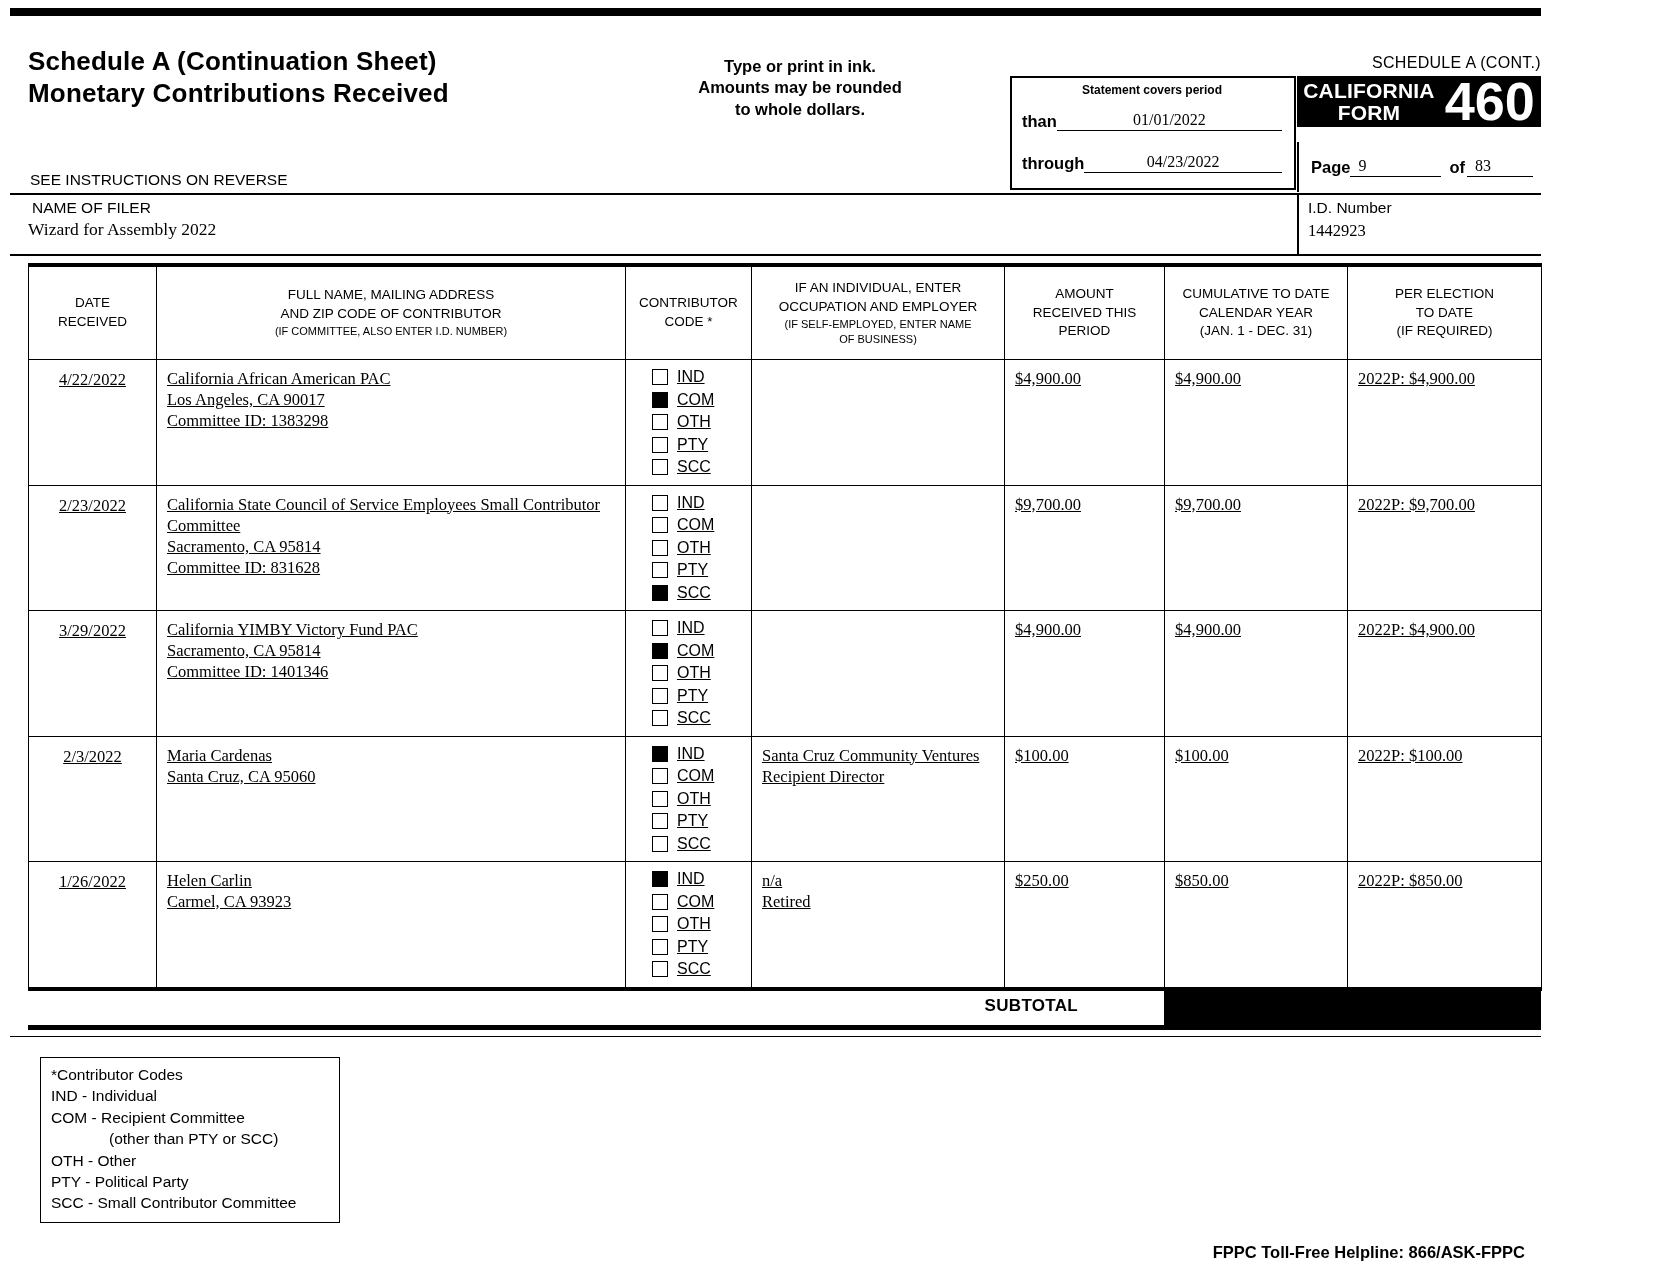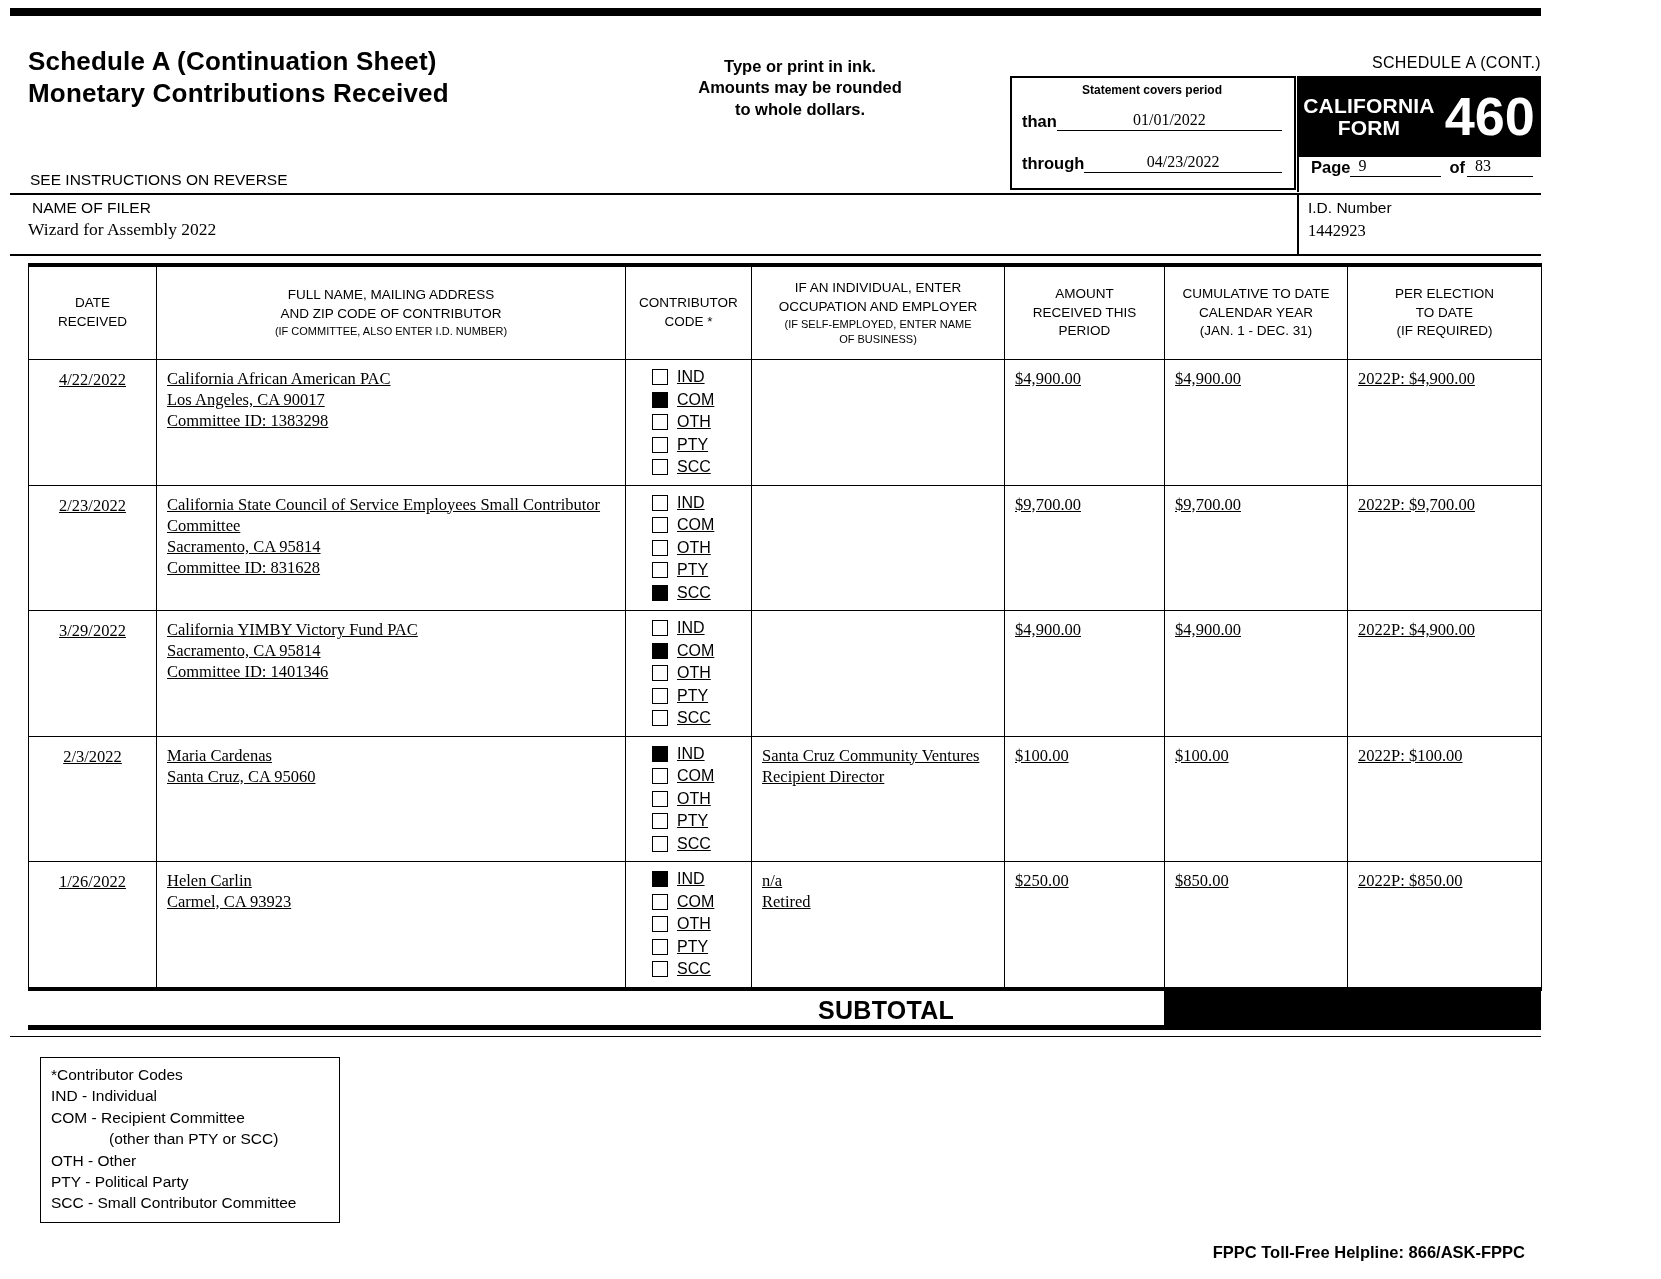--- a/index.html
+++ b/index.html
@@ -16,21 +16,21 @@
   .ink-note { left:640px; top:56px; width:320px; text-align:center; font-weight:bold; font-size:16.5px; line-height:1.3; }
   .sched-cont { top:54px; right:120px; font-size:16px; letter-spacing:.3px; }
 
   .stmt-box { left:1010px; top:76px; width:286px; height:114px; border:2px solid #000; box-sizing:border-box; padding:5px 12px 0 10px; }
   .stmt-title { text-align:center; font-weight:bold; font-size:12px; }
   .stmt-row { display:flex; align-items:flex-end; font-size:16.5px; font-weight:bold; }
   .stmt-row.r1 { margin-top:14px; }
   .stmt-row.r2 { margin-top:22px; }
   .stmt-line { flex:1; border-bottom:1.5px solid #000; text-align:center; font-weight:normal; font-size:16px; padding-bottom:1px; }
 
-  .badge { left:1297px; top:76px; width:244px; height:81px; background:#000; color:#fff; display:flex; align-items:center; justify-content:center; gap:10px; box-sizing:border-box; }
+  .badge { left:1297px; top:76px; width:244px; height:51px; background:#000; color:#fff; display:flex; align-items:center; justify-content:center; gap:10px; box-sizing:border-box; }
   .badge-words { text-align:center; font-weight:bold; font-size:21px; line-height:1.02; letter-spacing:.2px; }
   .badge-num { font-weight:bold; font-size:54px; line-height:.9; }
 
   .page-cell { left:1297px; top:142px; width:244px; height:50px; border-left:2px solid #000; box-sizing:border-box; display:flex; align-items:center; padding:0 8px 0 12px; font-weight:bold; font-size:16.5px; }
   .pg-line { border-bottom:1.5px solid #000; font-weight:normal; font-size:16px; padding:0 0 1px 8px; }
   .pg-line.first { width:86px; margin-right:8px; }
   .pg-line.second { width:60px; margin-left:2px; }
 
   .see-instr { left:30px; top:171px; font-size:15.5px; }
   .hline1 { left:10px; top:193px; width:1531px; height:1.5px; background:#000; }
@@ -55,21 +55,21 @@
   tbody td { height:120px; vertical-align:top; padding:8px 10px; box-sizing:border-box;text-decoration:underline; }
   .c-date { text-align:center; font-size:16.5px; padding-top:10px; }
   .c-name,.c-occ,.c-amt,.c-cum,.c-per { font-size:16.5px; line-height:1.28; }
   .c-code { padding:8px 0 4px 26px; }
   .code-item { display:flex; align-items:center; margin-bottom:4.5px; }
   .codebox { width:16px; height:16px; border:1.8px solid #000; margin-right:9px; box-sizing:border-box; background:#fff; flex:0 0 auto; }
   .codebox.checked { background:#000; border-color:#000; }
   .code-label { font-size:16px; }
 
   .subtotal-band { position:relative; margin-left:28px; width:1513px; height:34px; border-bottom:5px solid #000; }
-  .subtotal-label { position:absolute; left:790px; top:5px; width:260px; text-align:left; font-size:25px; font-weight:bold; letter-spacing:.3px; }
+  .subtotal-label { position:absolute; left:790px; top:5px; width:260px; text-align:right; font-size:17px; font-weight:bold; letter-spacing:.3px; }
   .subtotal-blackbox { position:absolute; right:0; top:0; width:377px; height:34px; background:#000; }
   .thin-rule { margin:6px 0 0 10px; width:1531px; height:1.5px; background:#000; }
 
   .legend-box { margin:20px 16px 0 40px; width:300px; border:1.5px solid #000; padding:6px 10px 8px; font-size:15.5px; line-height:1.38; box-sizing:border-box; }
   .legend-indent { padding-left:58px; }
 
   .footer { margin-top:18px; text-align:right; padding-right:136px; font-weight:bold; font-size:16.5px; line-height:1.35; }
 </style>
 </head>
 <body>

